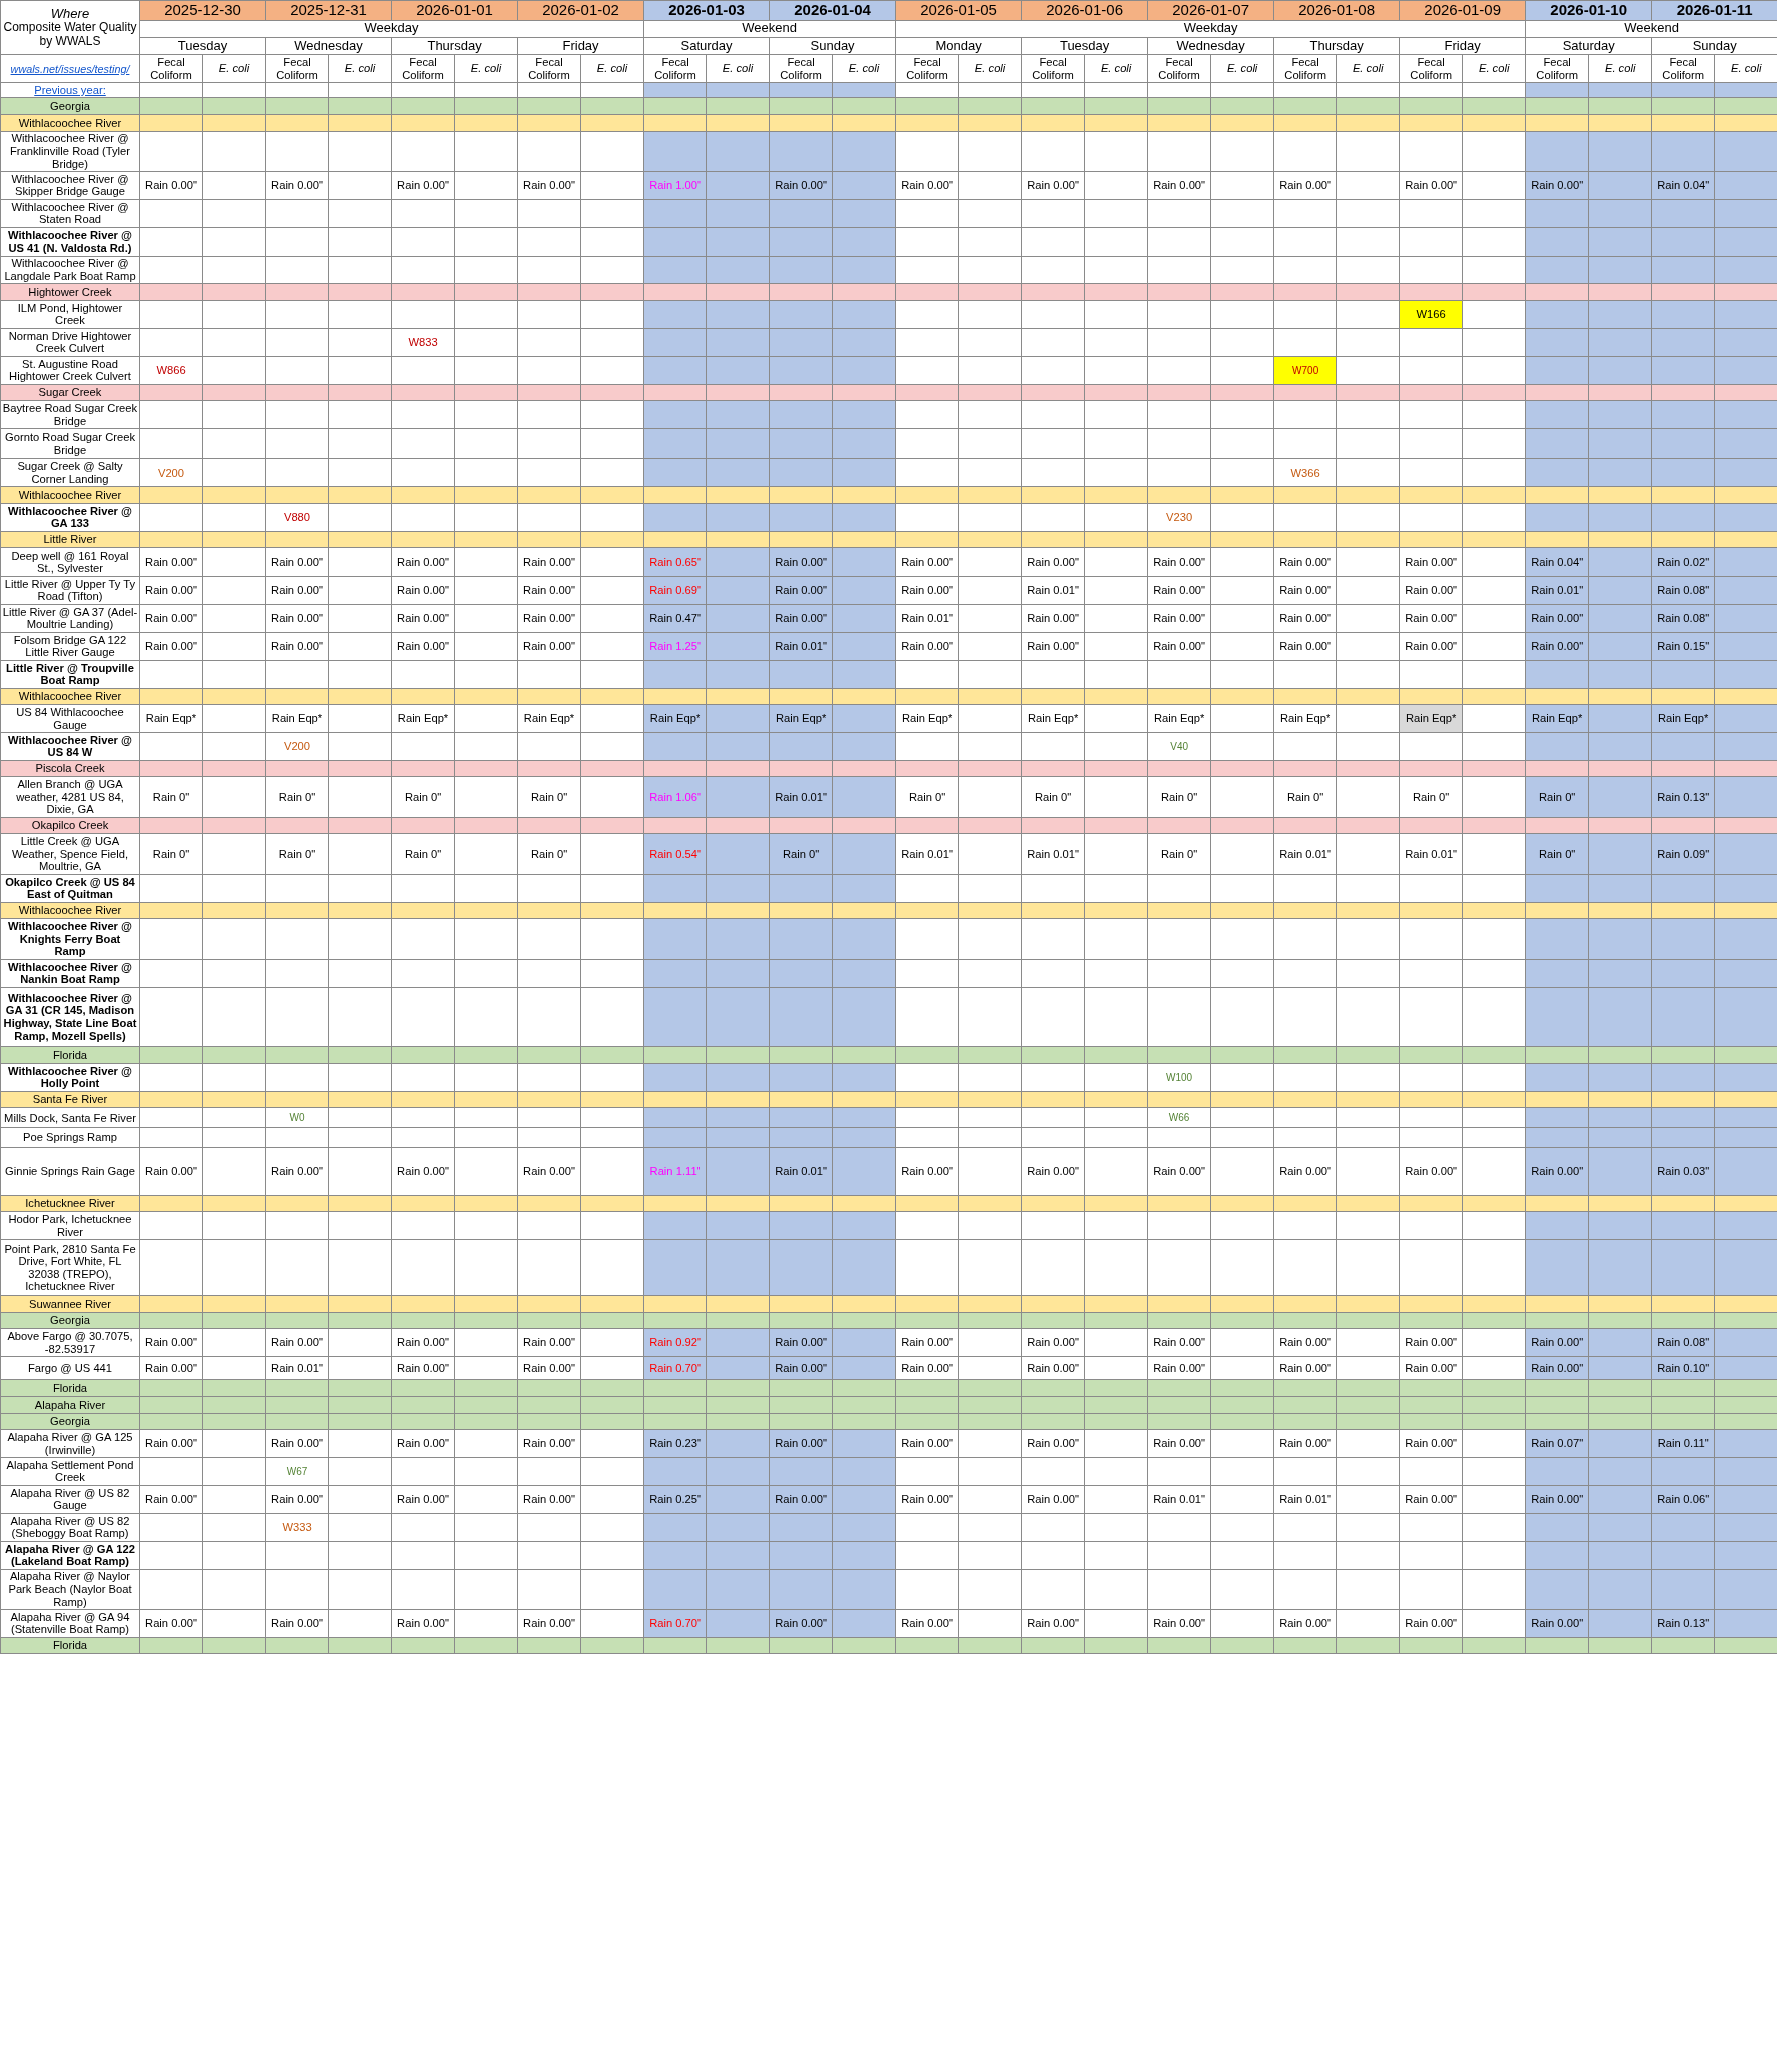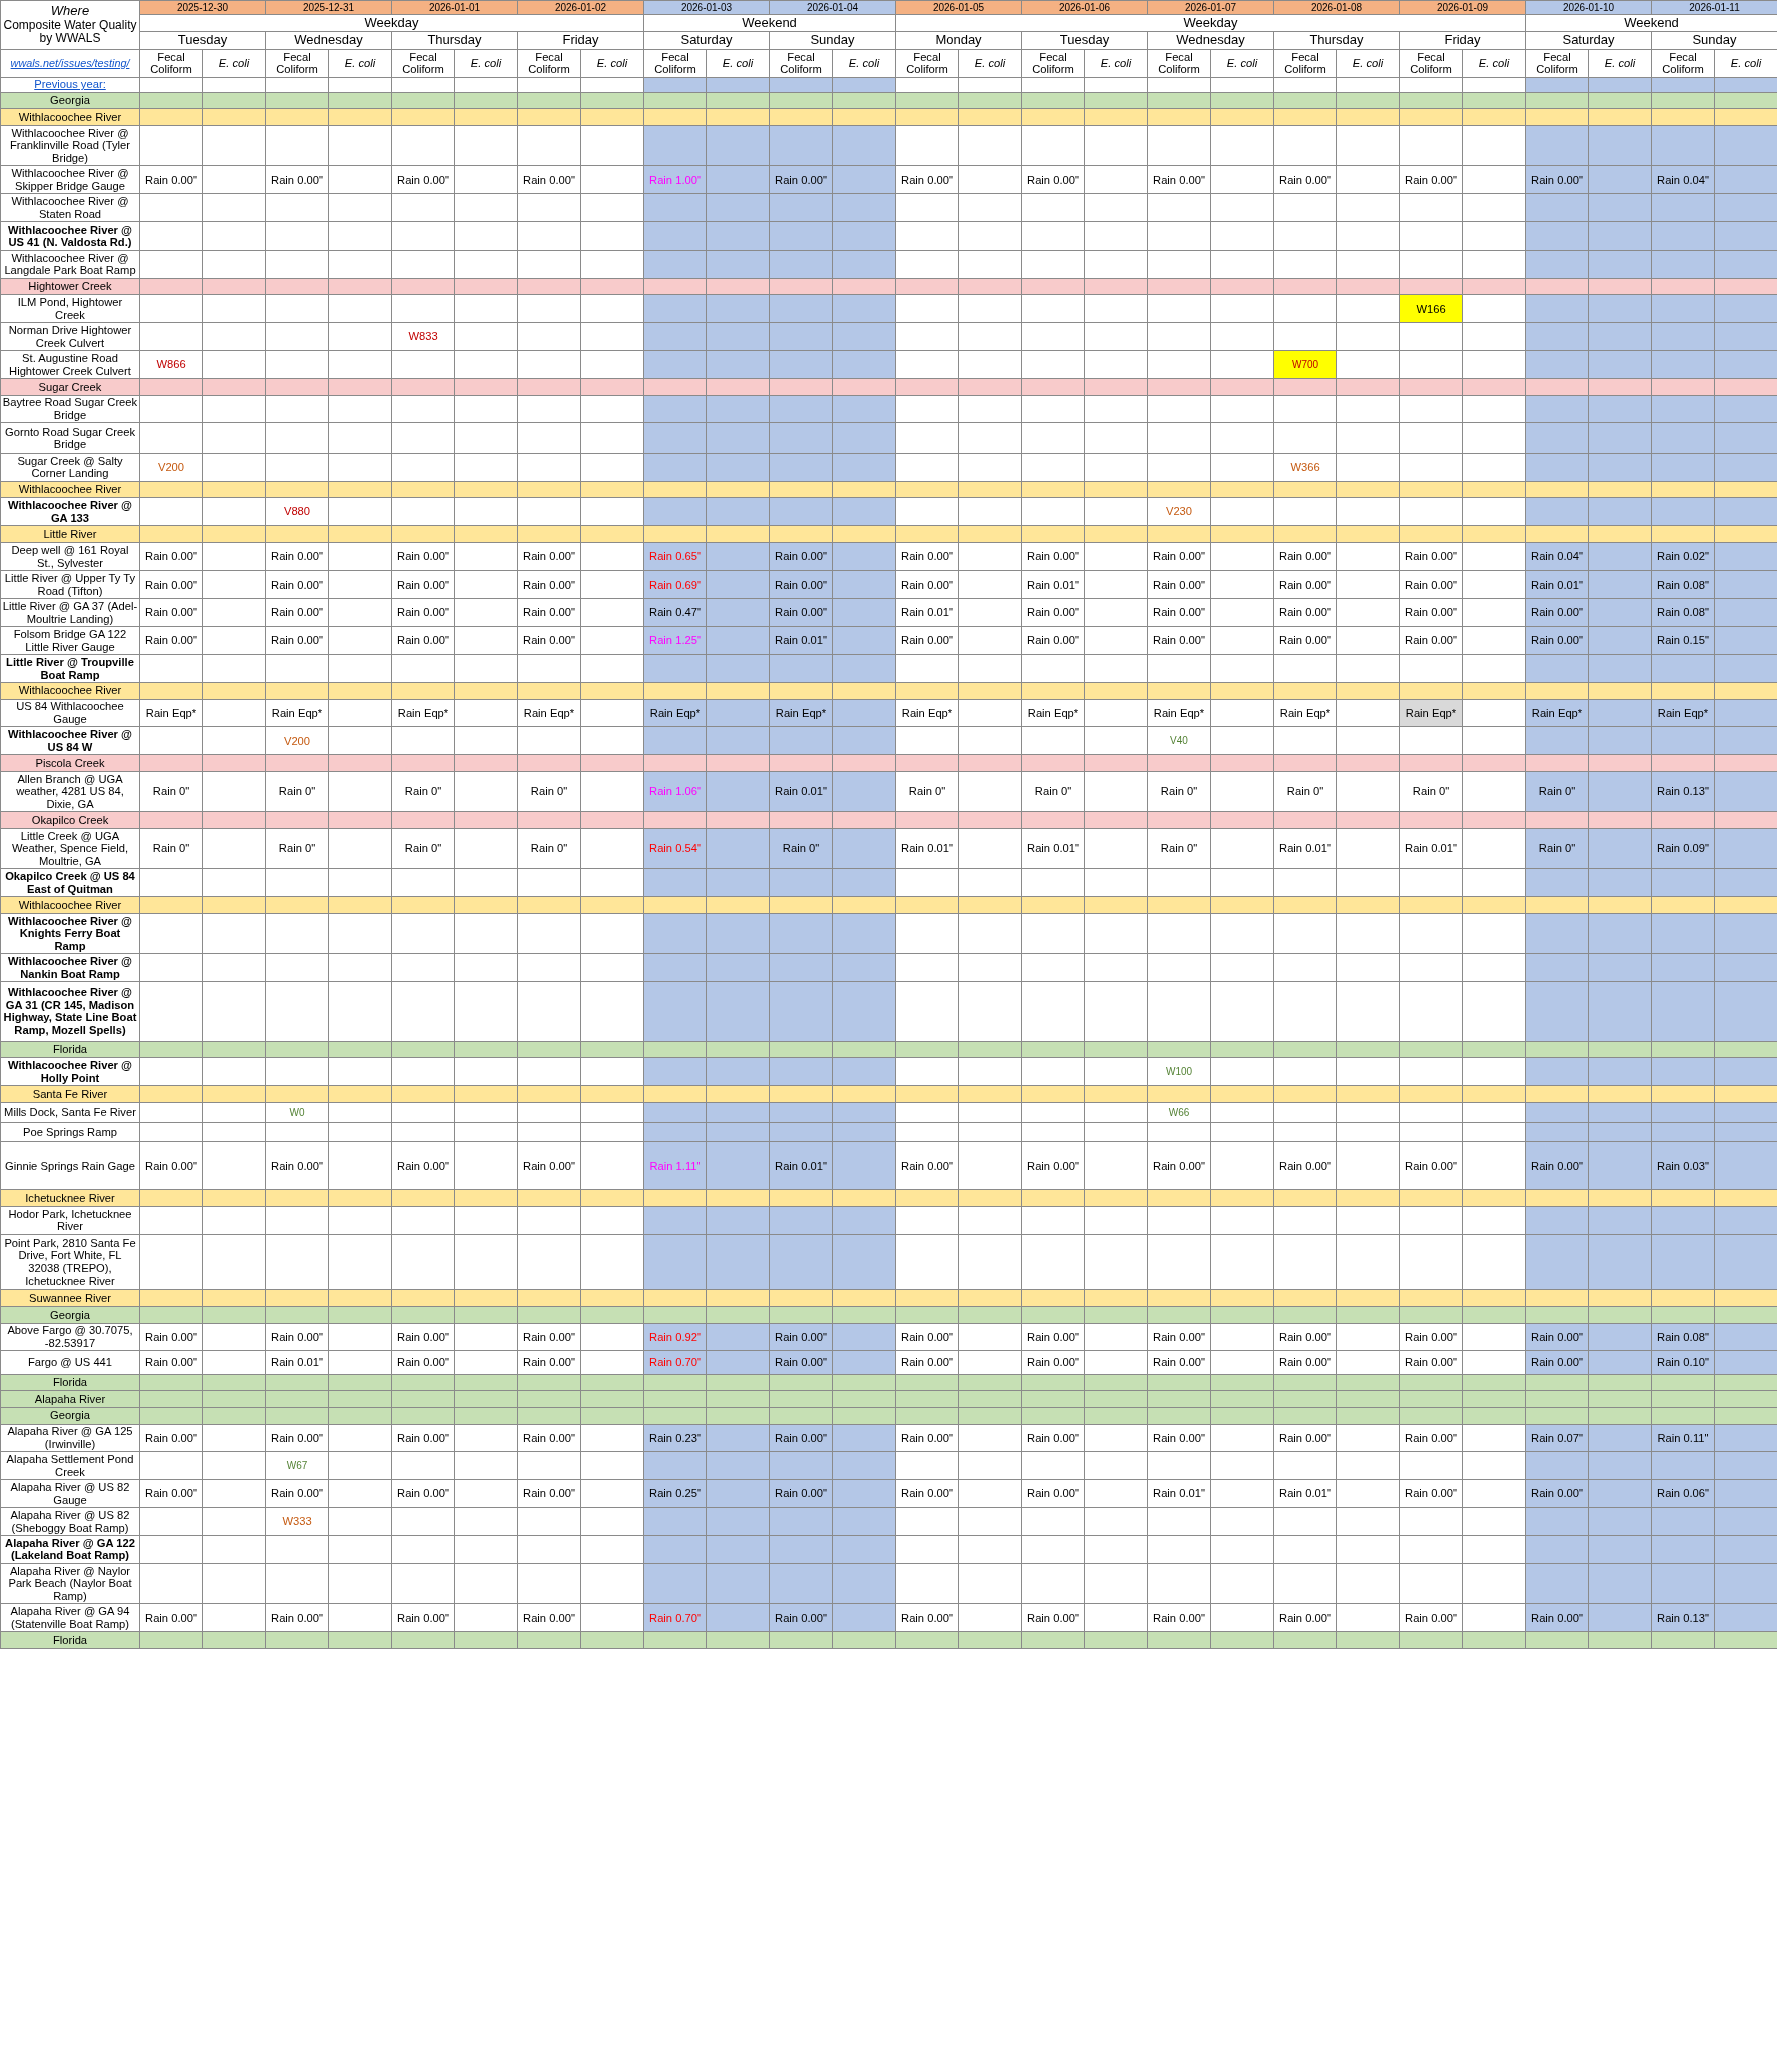--- a/index.html
+++ b/index.html
@@ -36,25 +36,25 @@
     font-style: italic;
     font-size: 13px;
   }
   .hdr-where .sub {
     font-style: normal;
     font-size: 12px;
   }
   .date-cell {
     background: #f4b183;
     font-weight: bold;
-    font-size: 10px;
+    font-size: 15px;
   }
   .date-cell.weekend-date {
     background: #b4c7e7;
-    font-weight: normal;
+    font-weight: bold;
   }
   .daytype {
     background: #ffffff;
     font-size: 13px;
   }
   .dayname {
     background: #ffffff;
     font-weight: bold;
     font-size: 13px;
   }

